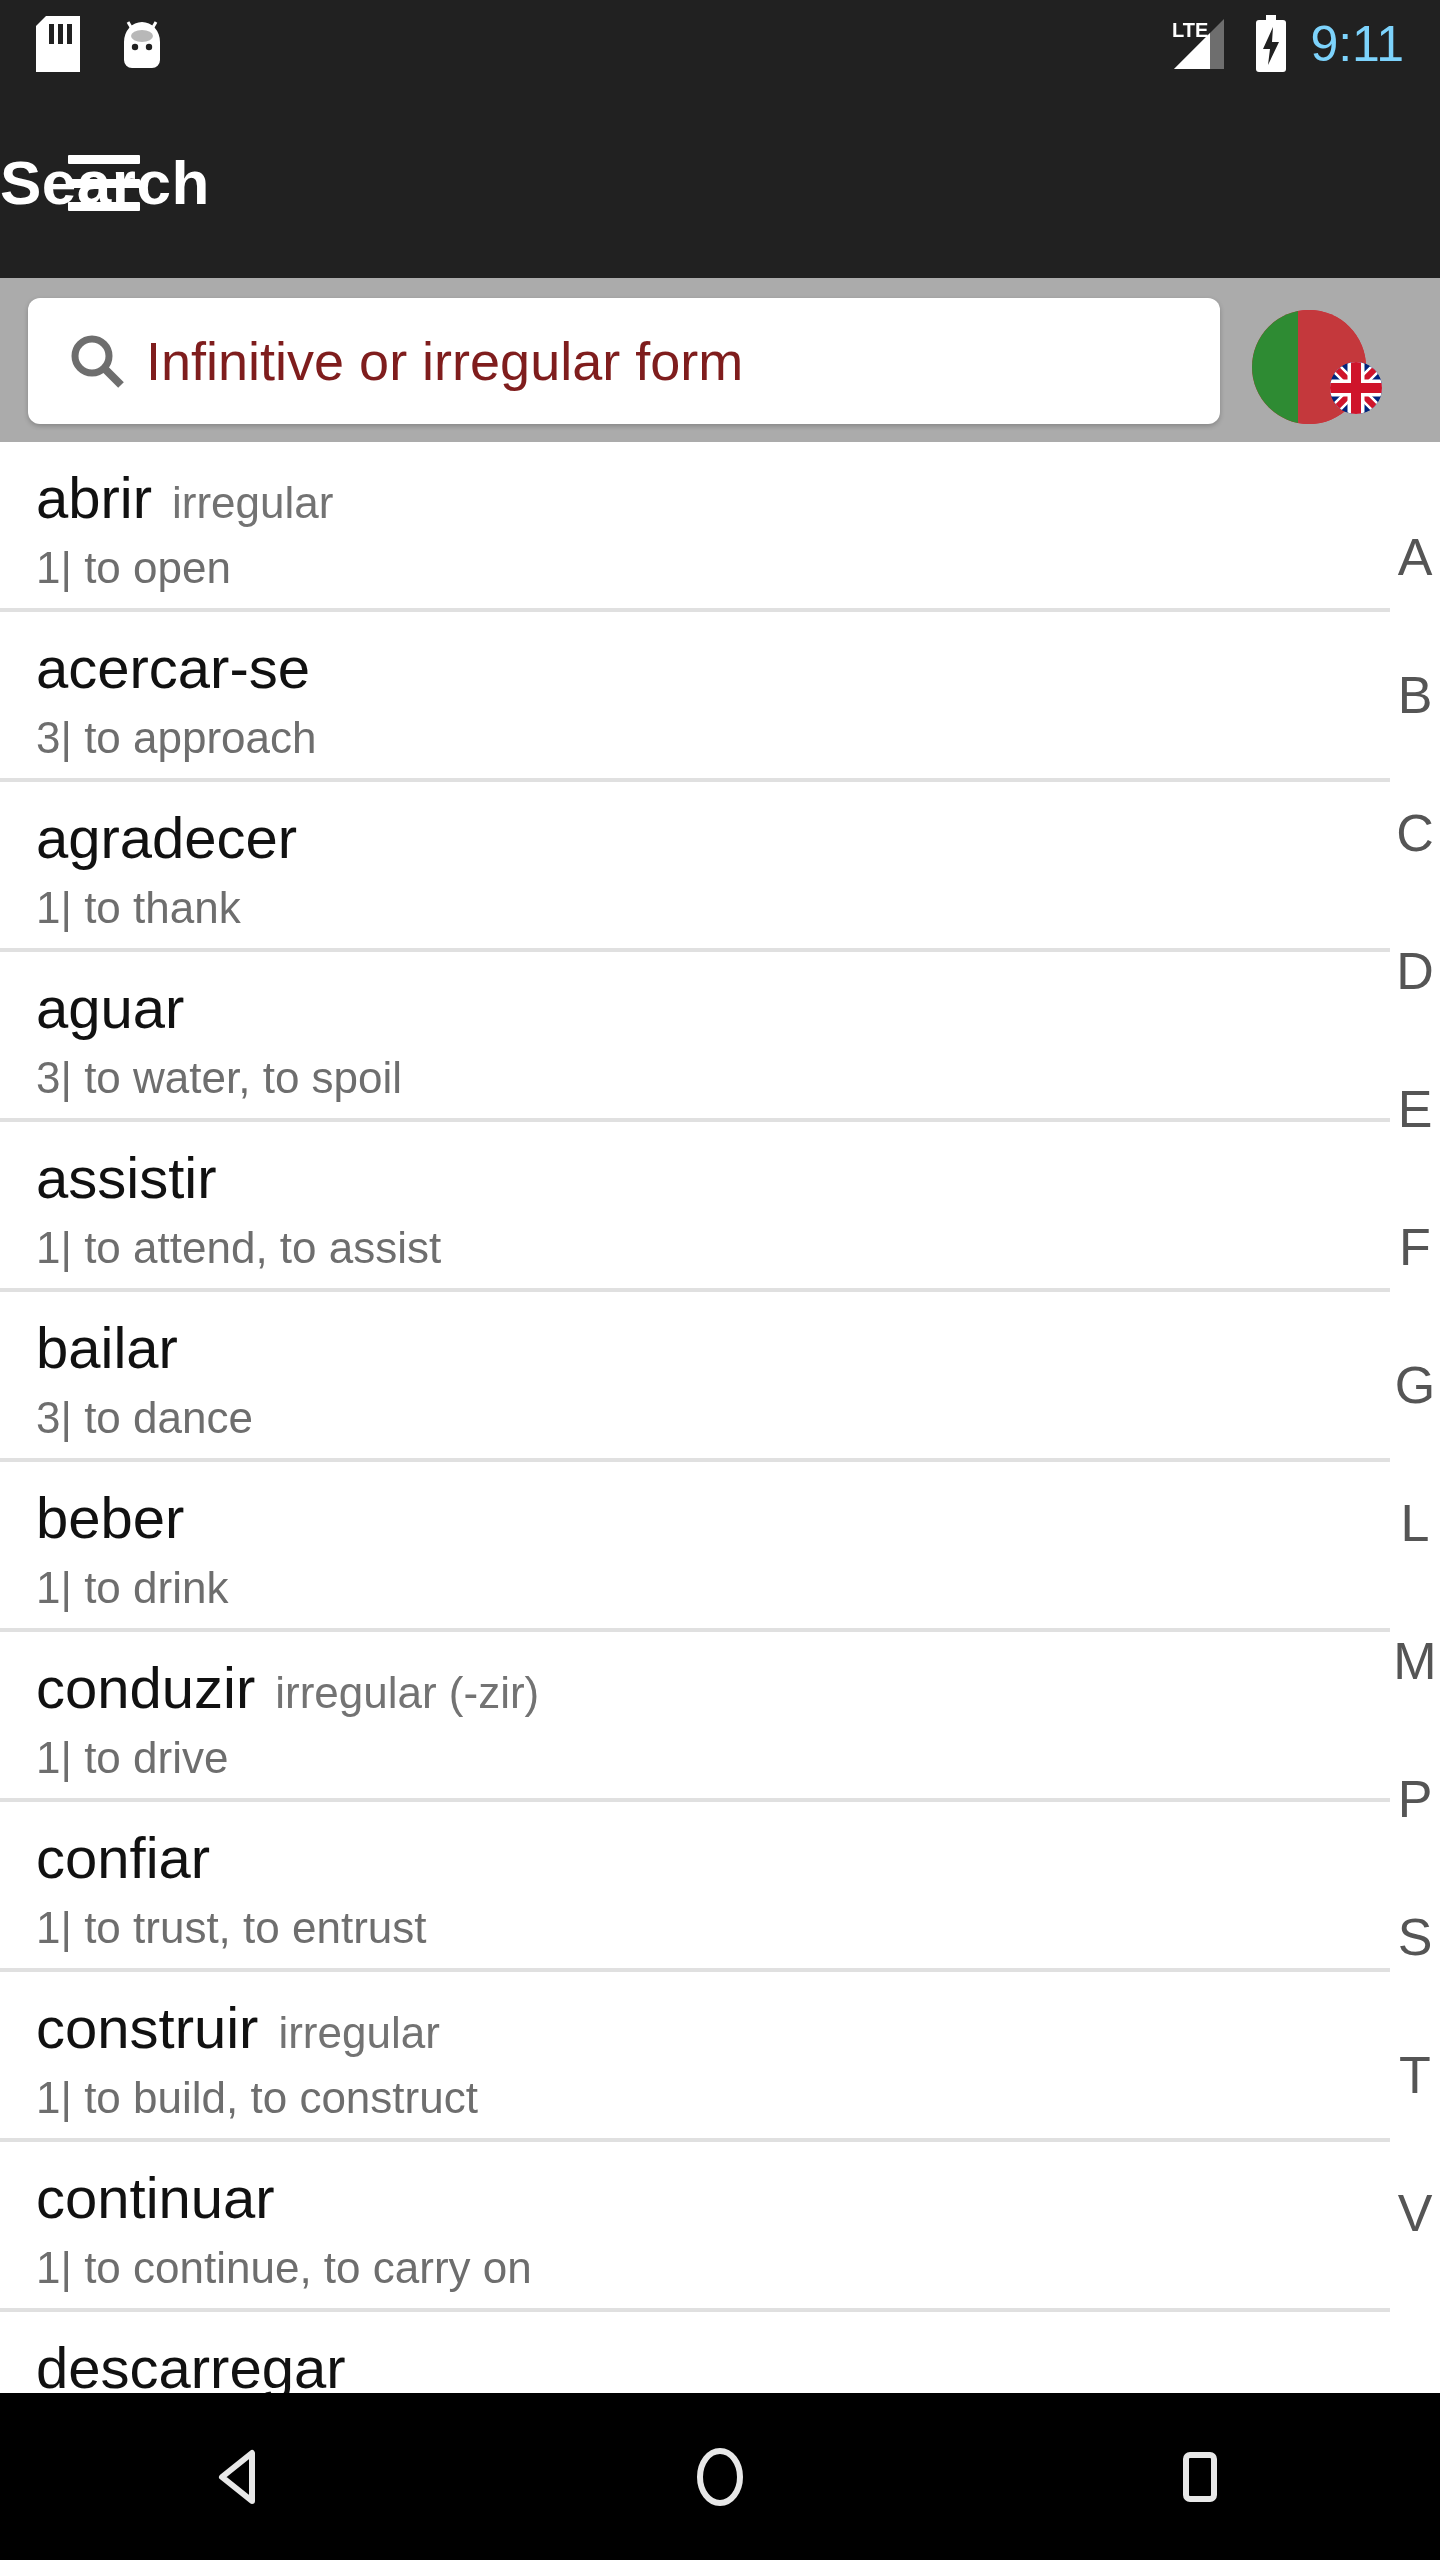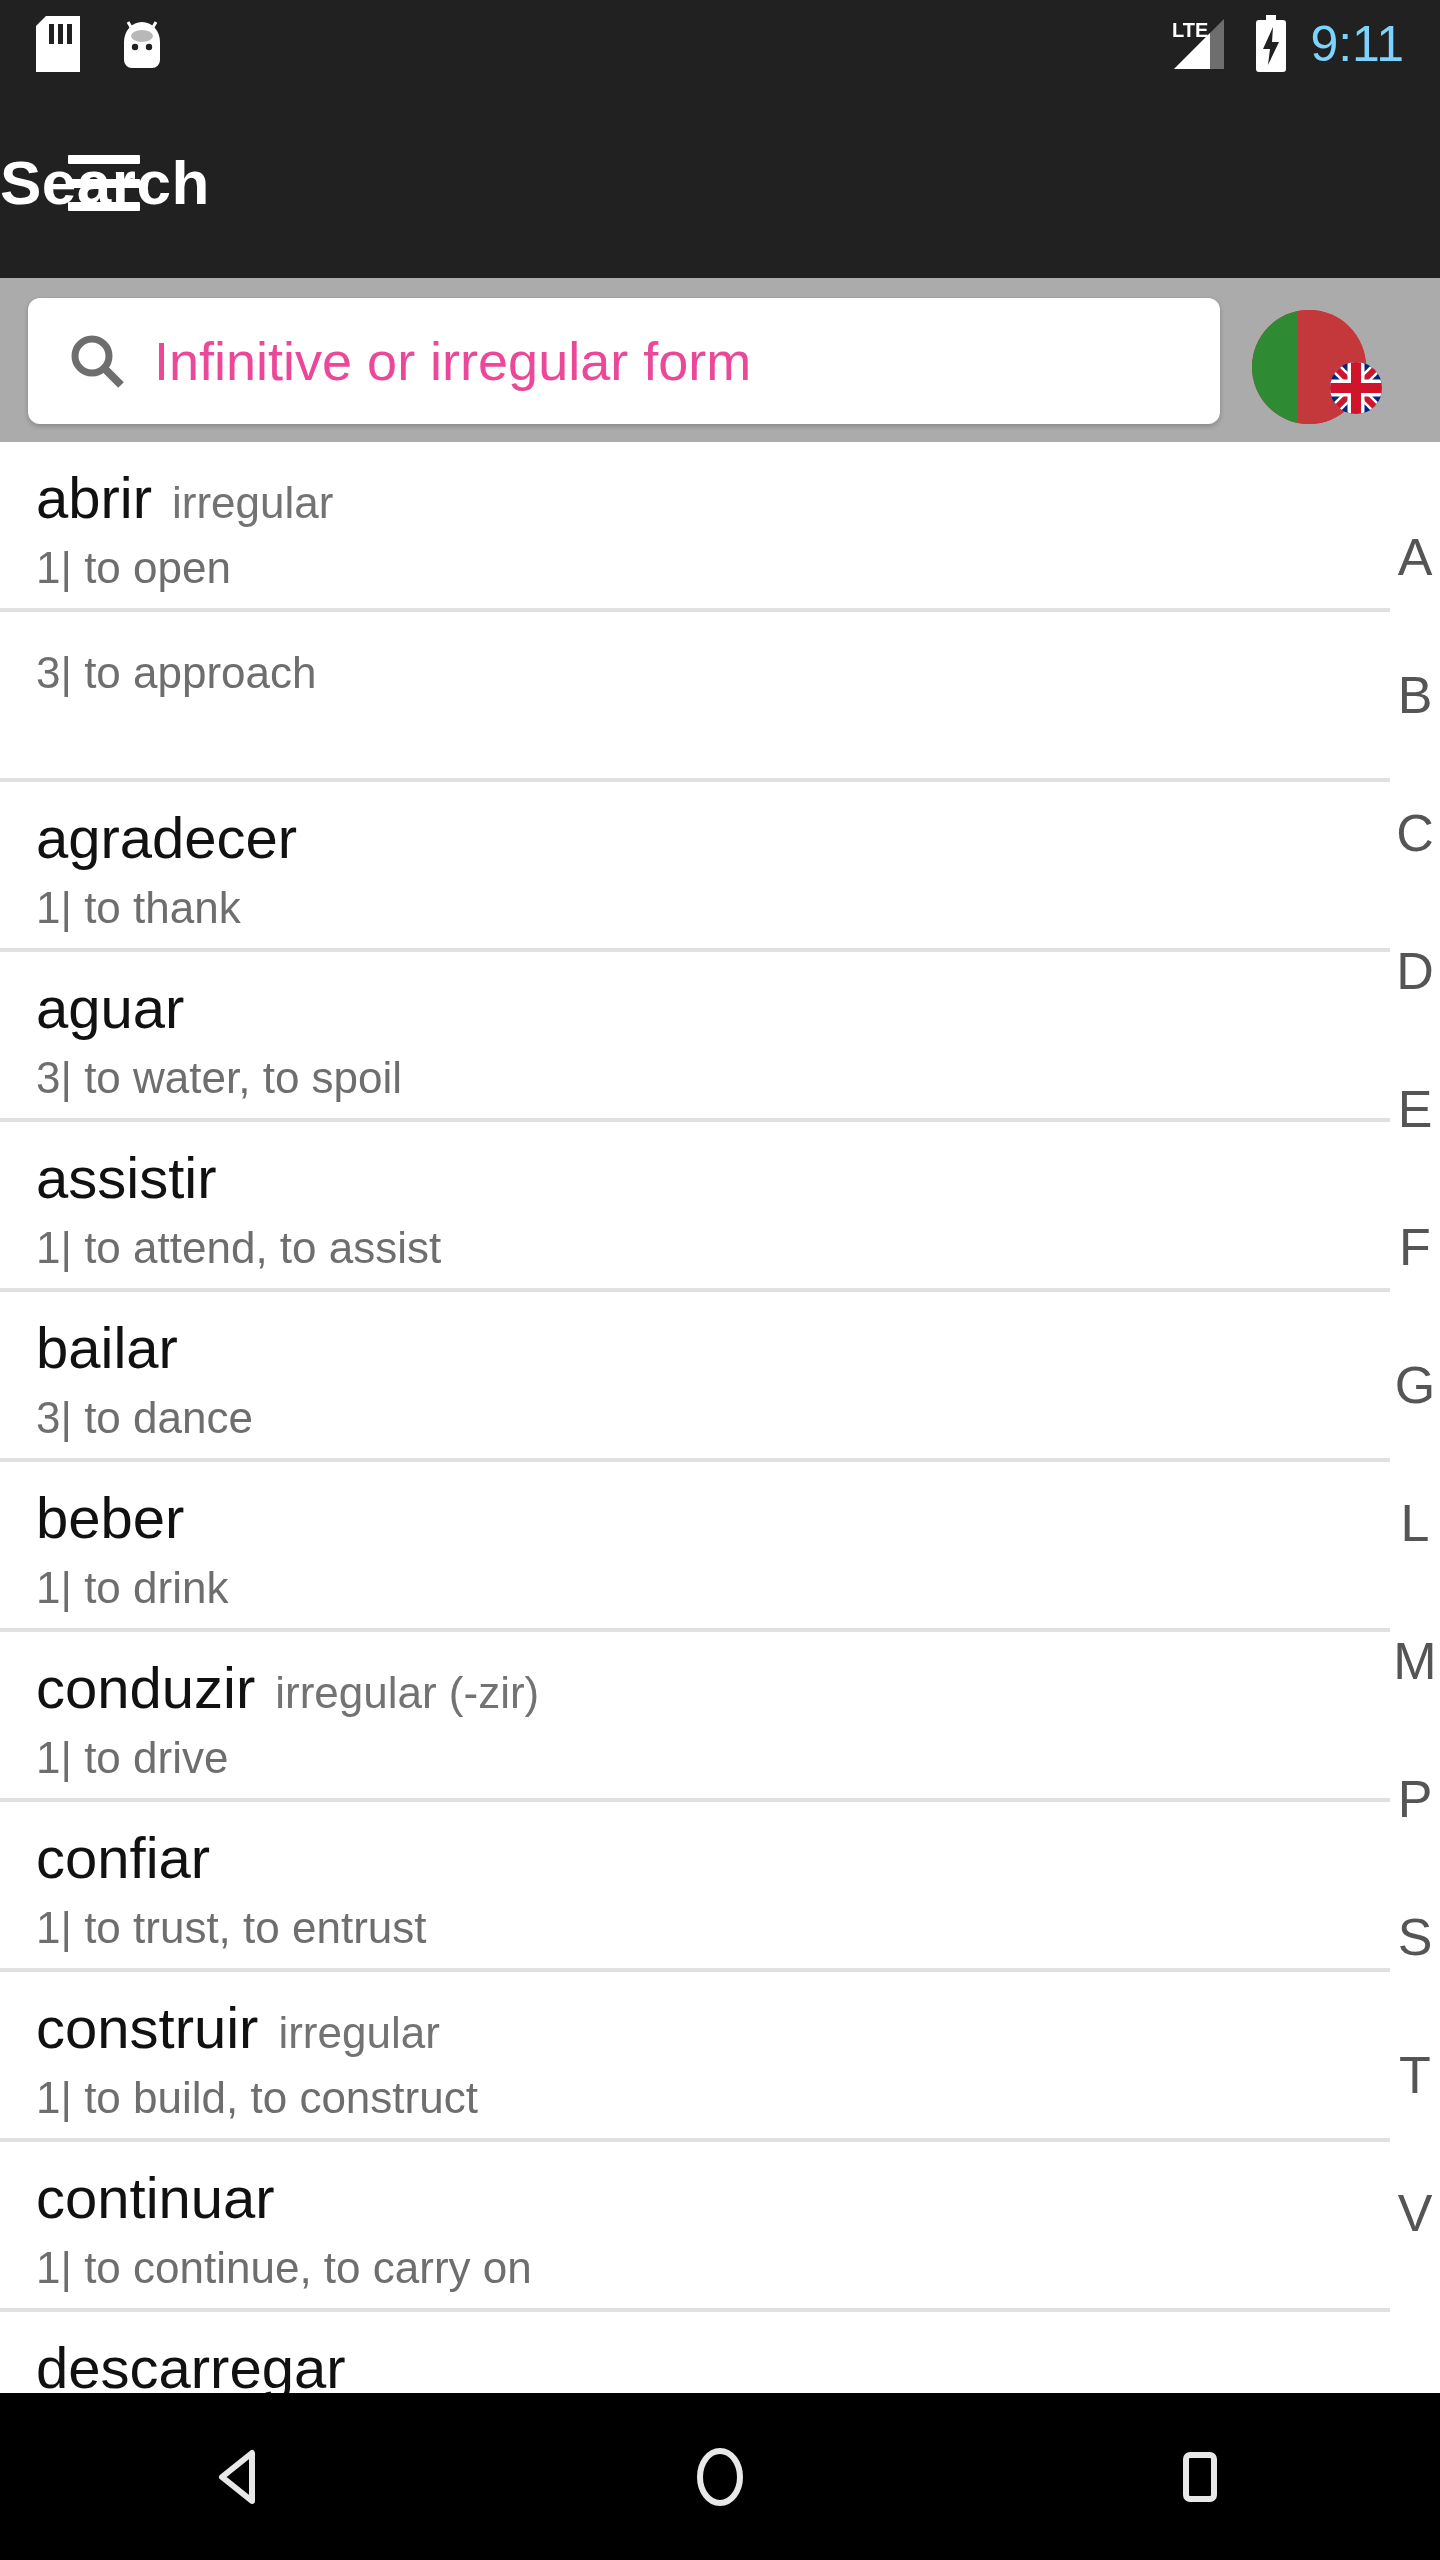--- a/index.html
+++ b/index.html
@@ -113,22 +113,22 @@
     background: #ffffff;
     border-radius: 12px;
     box-shadow: 0 2px 5px rgba(0,0,0,0.22);
     display: flex;
     align-items: center;
     box-sizing: border-box;
     padding-left: 40px;
   }
   .search-icon { flex: 0 0 auto; display:block; }
   .search-placeholder {
-    margin-left: 28px;
-    color: #ec4899;
+    margin-left: 20px;
+    color: #7f1d1d;
     font-size: 54px;
     line-height: 1;
     white-space: nowrap;
   }
   .lang-selector {
     position: absolute;
     left: 1252px;
     top: 302px;
     width: 130px;
     height: 130px;
@@ -352,20 +352,23 @@
 
   <div class="list" id="verb-list">
       <div class="list-item">
         <div class="item-head">
           <span class="verb">abrir</span>
           <span class="tag">irregular</span>
         </div>
         <div class="meaning">1| to open</div>
       </div>
       <div class="list-item">
+        <div class="item-head">
+          <span class="verb">acercar-se</span>
+        </div>
         <div class="meaning">3| to approach</div>
       </div>
       <div class="list-item">
         <div class="item-head">
           <span class="verb">agradecer</span>
         </div>
         <div class="meaning">1| to thank</div>
       </div>
       <div class="list-item">
         <div class="item-head">

